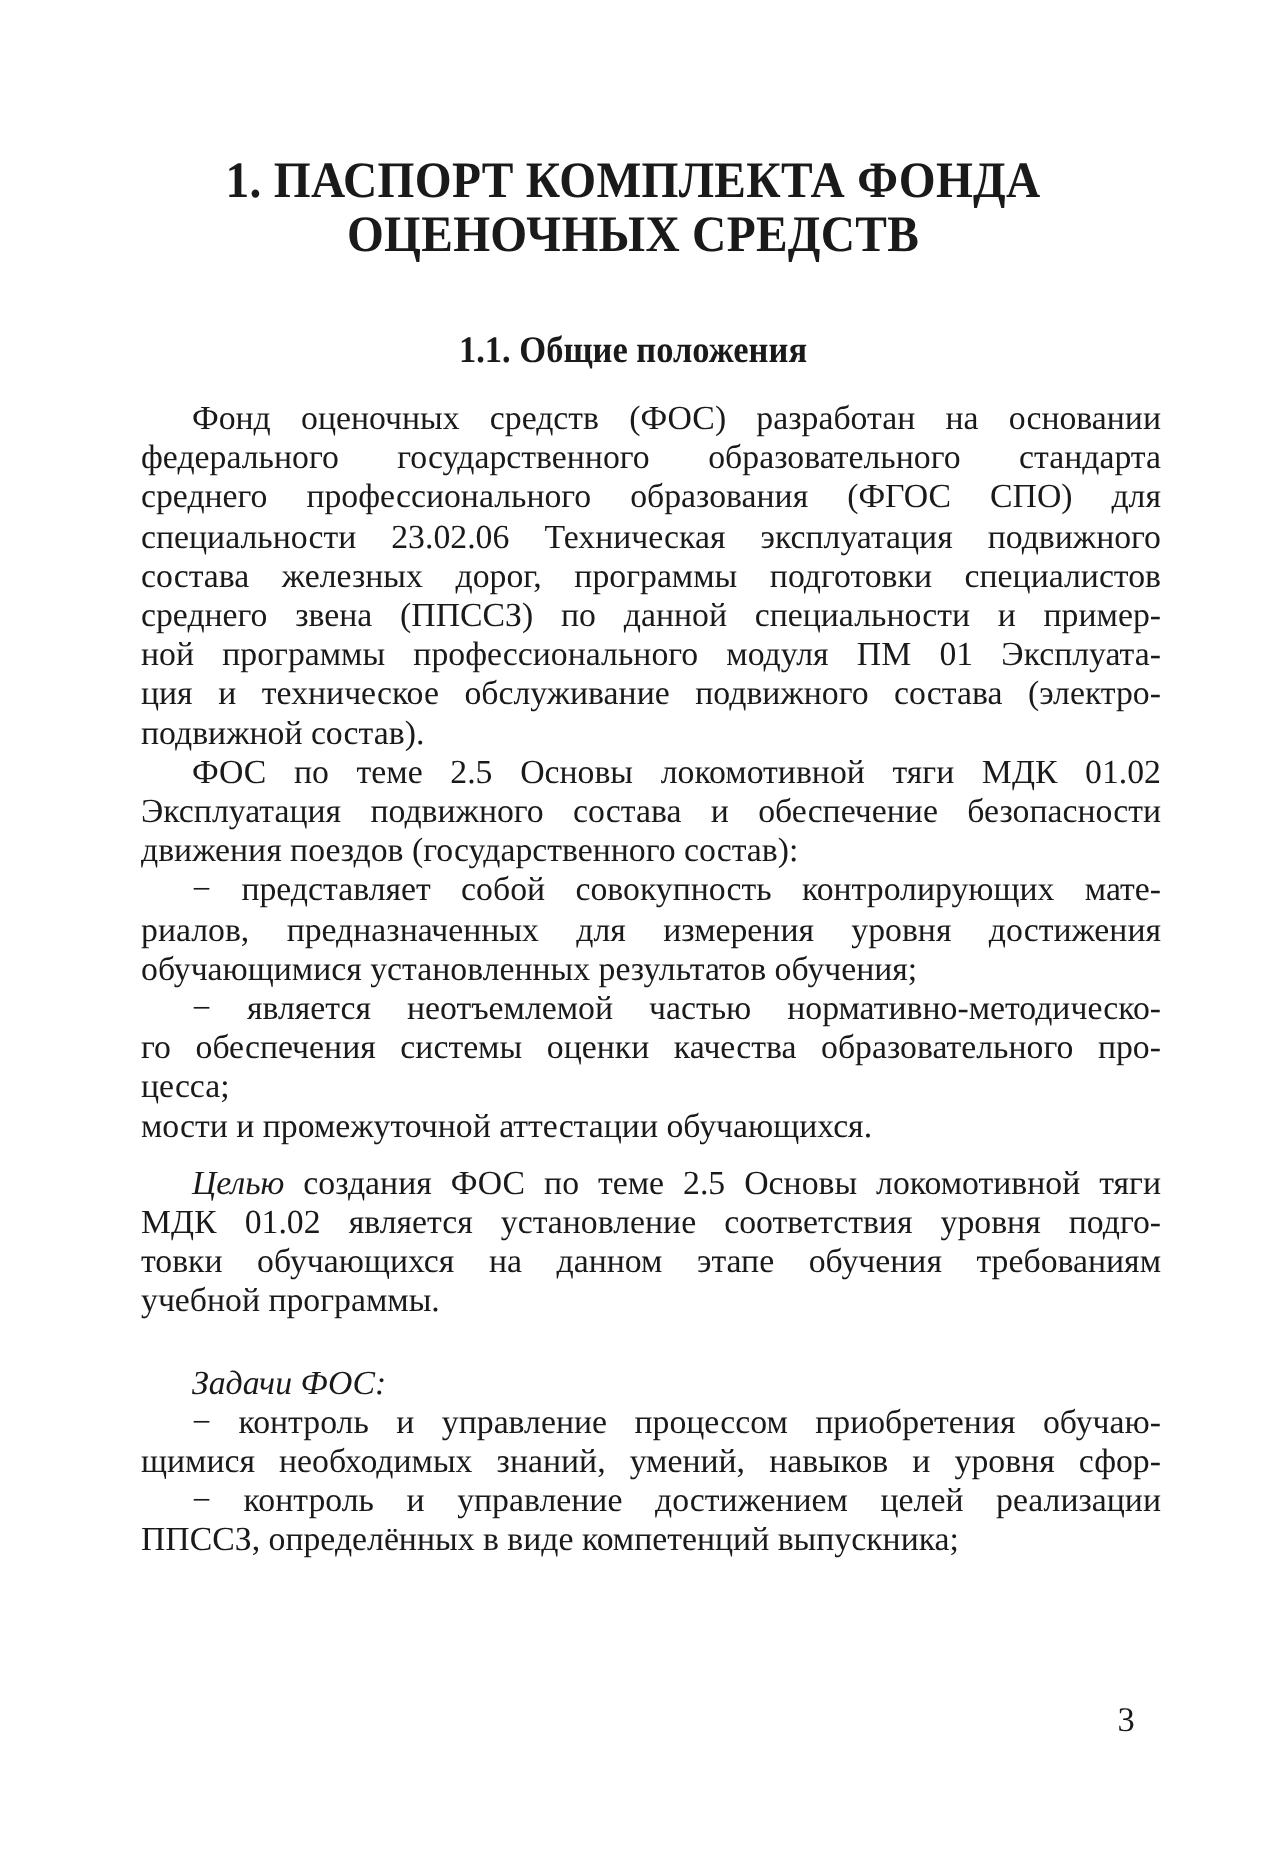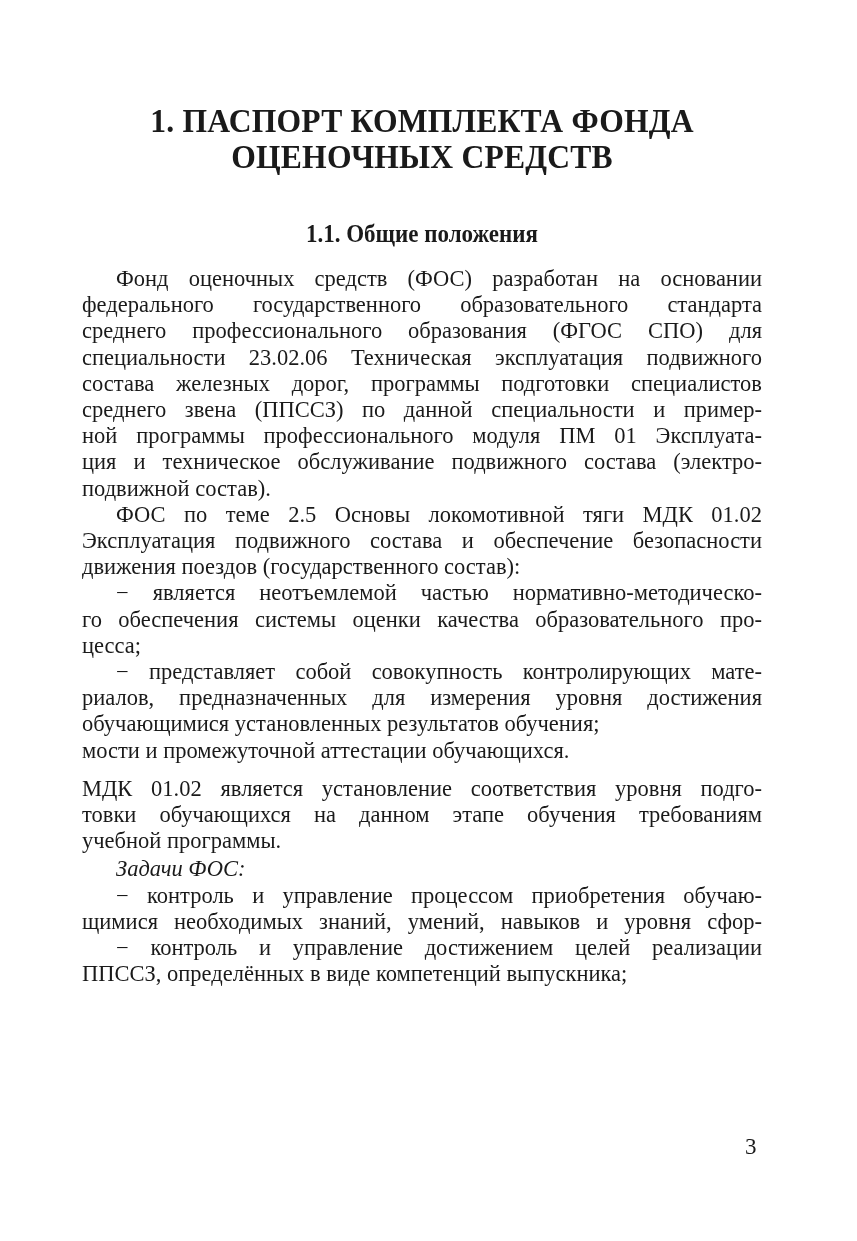--- a/index.html
+++ b/index.html
@@ -5,21 +5,21 @@
   html, body { margin: 0; padding: 0; background: #ffffff; }
   body { width: 857px; height: 1241px; position: relative; overflow: hidden;
          font-family: "Liberation Serif", "DejaVu Serif", serif; color: #1a1a1a; }
   .page { position: absolute; left: 82px; top: 0; width: 680px; }
   h1 { margin: 0; position: absolute; top: 103px; left: 0; width: 680px;
        text-align: center; font-size: 34px; line-height: 36px; font-weight: bold;
        letter-spacing: 0.2px; transform: scaleX(0.93); transform-origin: center; }
   h2 { margin: 0; position: absolute; top: 220px; left: 0; width: 680px;
        text-align: center; font-size: 25px; line-height: 28px; font-weight: bold;
        transform: scaleX(0.92); transform-origin: center; }
-  .body { position: absolute; top: 266px; left: 0; width: 680px;
+  .body { position: absolute; top: 266px; left: 12px; width: 680px;
           font-size: 22.5px; line-height: 26.2px; text-align: justify; }
   .line { display: block; text-align: justify; text-align-last: justify; white-space: nowrap; }
   .line.last { text-align-last: left; }
   .line.indent { padding-left: 34px; }
   em { font-style: italic; }
   .page-num { position: absolute; top: 1134px; left: 745px; font-size: 23px; line-height: 26px; }
 </style>
 </head>
 <body>
 
@@ -44,42 +44,43 @@
       <span class="line last">подвижной состав).</span>
     </div>
 
     <div>
       <span class="line indent">ФОС по теме 2.5 Основы локомотивной тяги МДК 01.02</span>
       <span class="line">Эксплуатация подвижного состава и обеспечение безопасности</span>
       <span class="line last">движения поездов (государственного состав):</span>
     </div>
 
     <div>
+      <span class="line indent">− представляет собой совокупность контролирующих мате-</span>
+      <span class="line">риалов, предназначенных для измерения уровня достижения</span>
+      <span class="line last">обучающимися установленных результатов обучения;</span>
+    </div>
+
+    <div>
       <span class="line indent">− является неотъемлемой частью нормативно-методическо-</span>
       <span class="line">го обеспечения системы оценки качества образовательного про-</span>
       <span class="line last">цесса;</span>
-    </div>
-
-    <div>
-      <span class="line indent">− представляет собой совокупность контролирующих мате-</span>
-      <span class="line">риалов, предназначенных для измерения уровня достижения</span>
-      <span class="line last">обучающимися установленных результатов обучения;</span>
     </div>
 
     <div>
       <span class="line last">мости и промежуточной аттестации обучающихся.</span>
     </div>
 
     <div style="margin-top:12px;">
+      <span class="line indent"><em>Целью</em><span> создания ФОС по теме 2.5 Основы локомотивной тяги</span></span>
       <span class="line">МДК 01.02 является установление соответствия уровня подго-</span>
       <span class="line">товки обучающихся на данном этапе обучения требованиям</span>
       <span class="line last">учебной программы.</span>
     </div>
 
-    <div style="margin-top:2px;">
+    <div style="margin-top:28px;">
       <span class="line indent last"><em>Задачи ФОС:</em></span>
     </div>
 
     <div>
       <span class="line indent">− контроль и управление процессом приобретения обучаю-</span>
       <span class="line">щимися необходимых знаний, умений, навыков и уровня сфор-</span>
     </div>
 
     <div>
       <span class="line indent">− контроль и управление достижением целей реализации</span>

